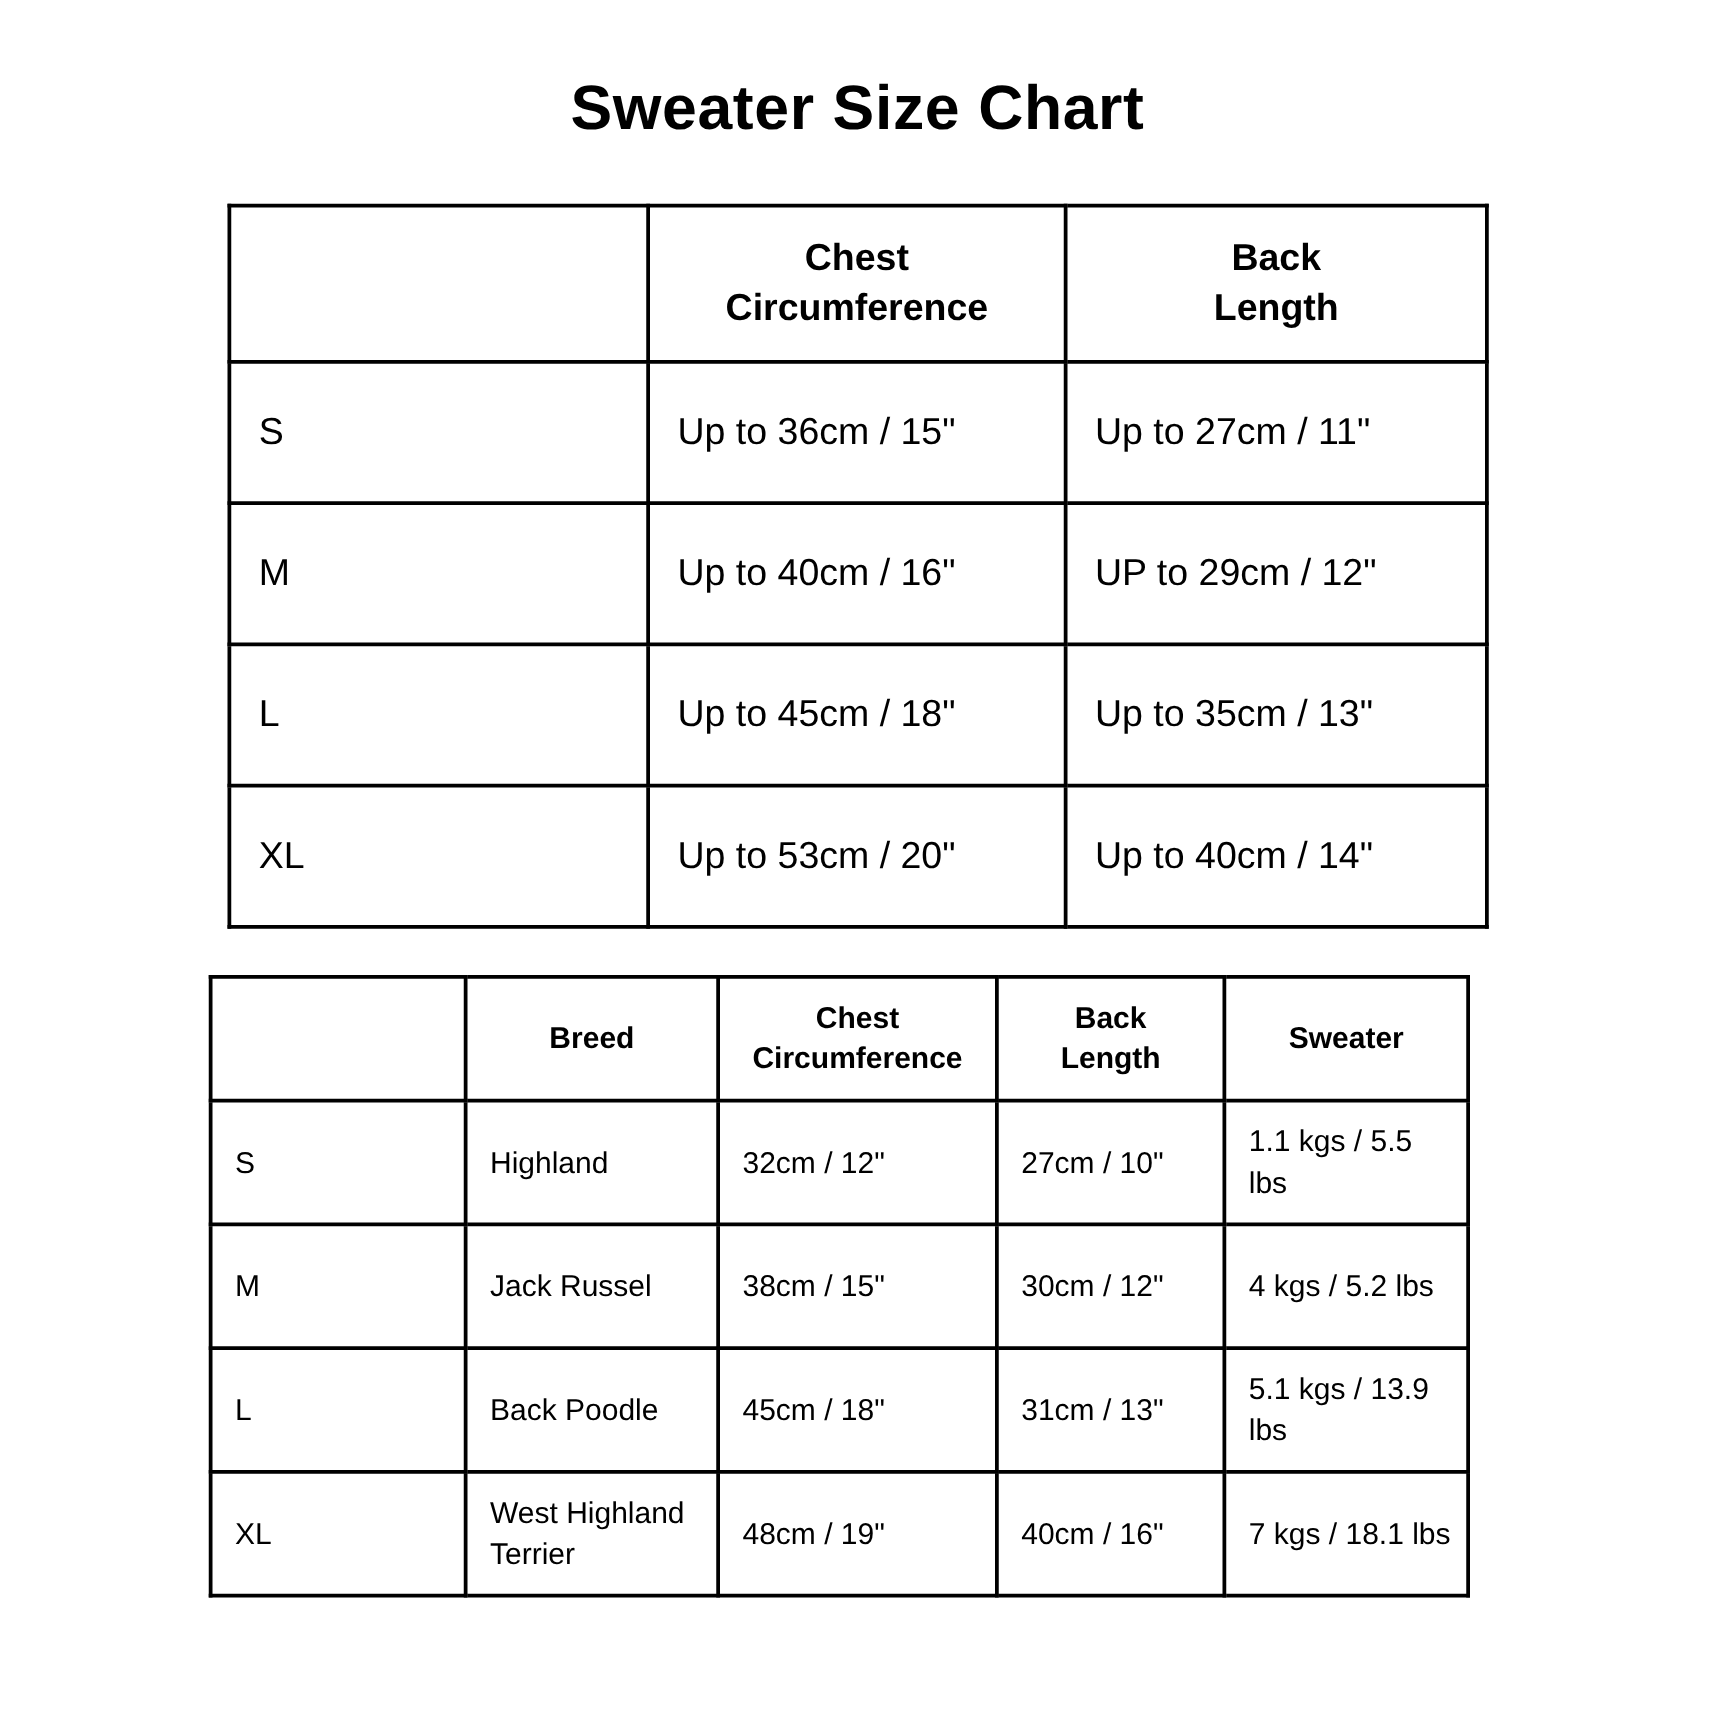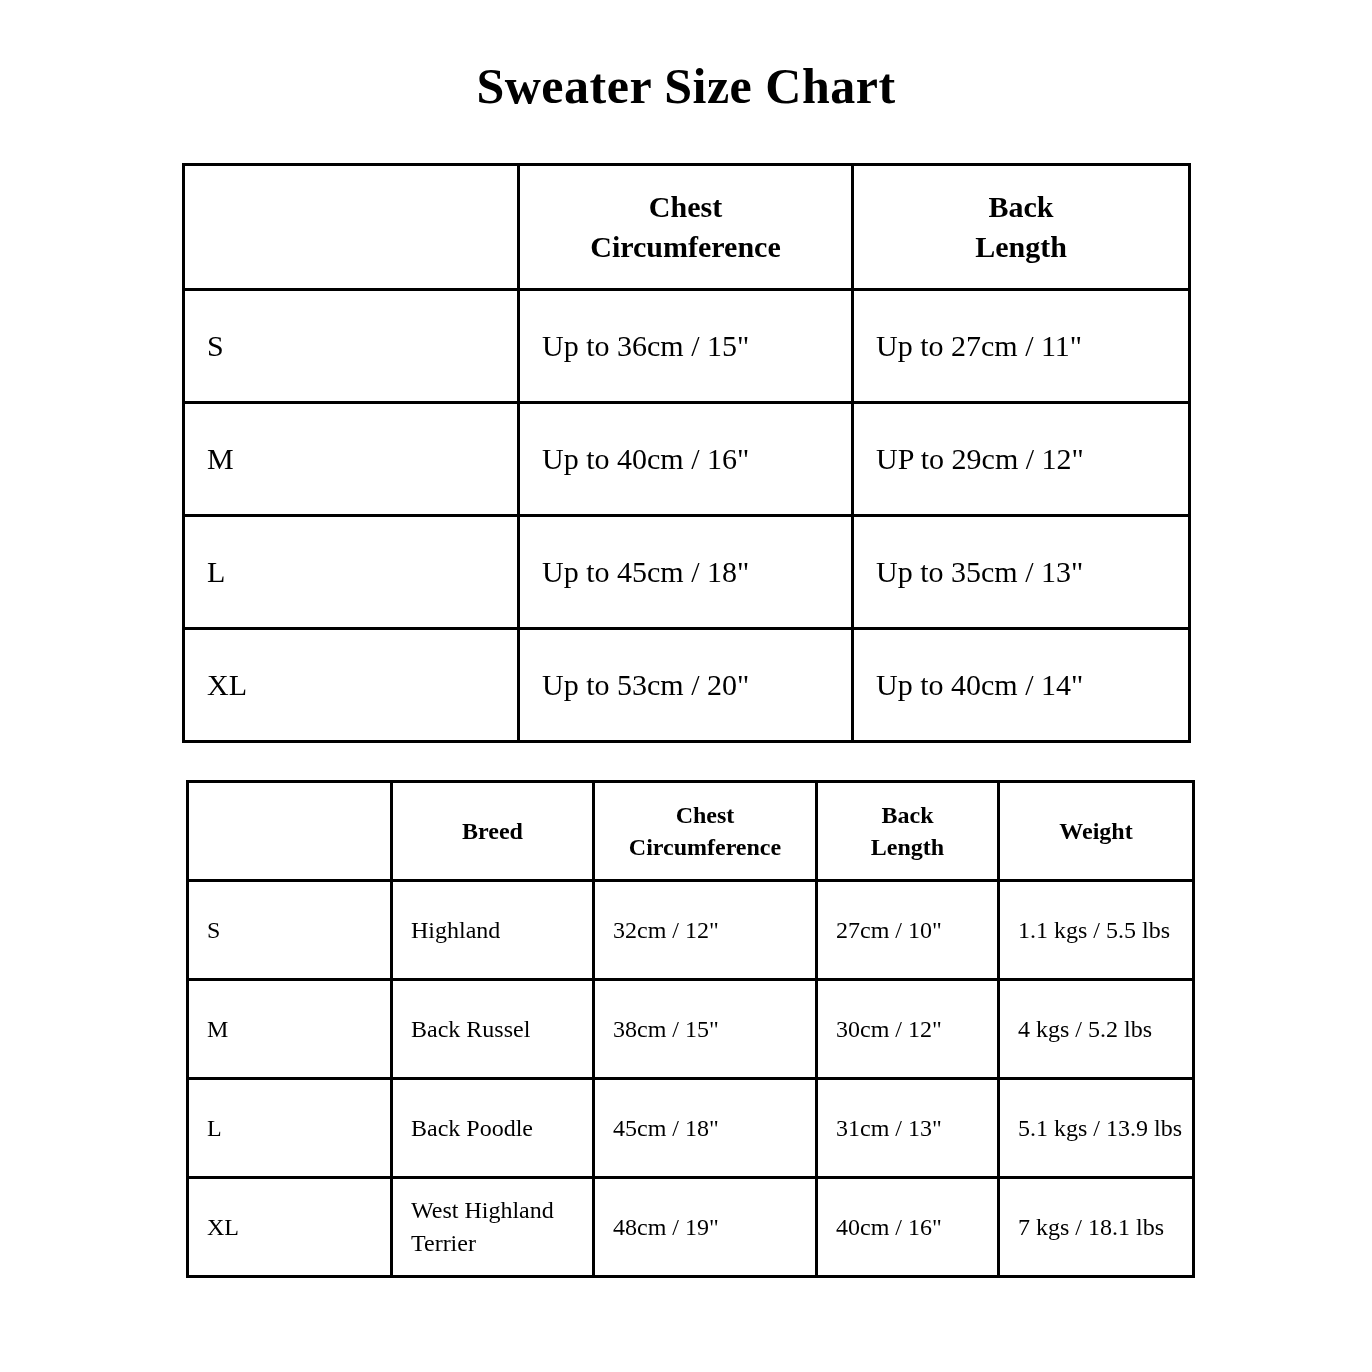--- a/index.html
+++ b/index.html
@@ -8,21 +8,20 @@
     background: #ffffff;
     font-family: "Liberation Sans", "DejaVu Sans", sans-serif;
     color: #000000;
   }
   .page {
     position: relative;
     width: 1372px;
     height: 1372px;
     background: #ffffff;
     overflow: hidden;
-    font-family: Liberation Serif, serif;
   }
   .title {
     position: absolute;
     top: 56px;
     left: 0;
     width: 100%;
     margin: 0;
     text-align: center;
     font-size: 50px;
     font-weight: bold;
@@ -61,21 +60,21 @@
     height: 120px;
   }
   .size-table td {
     font-size: 30px;
     height: 110px;
     padding: 0 10px 0 22px;
   }
 
   
   .breed-table {
-    left: 186px;
+    left: 167px;
     top: 780px;
     width: 1006px;
   }
   .breed-table th {
     font-size: 24px;
     line-height: 32px;
     height: 94px;
   }
   .breed-table td {
     font-size: 24px;
@@ -139,34 +138,34 @@
       <col style="width:195px">
     </colgroup>
     <thead>
       <tr>
         <th></th>
         <th>Breed</th>
         <th>Chest
 Circumference</th>
         <th>Back
 Length</th>
-        <th>Weight</th>
+        <th>Sweater</th>
       </tr>
     </thead>
     <tbody>
       <tr>
         <td>S</td>
         <td>Highland</td>
         <td>32cm / 12"</td>
         <td>27cm / 10"</td>
         <td>1.1 kgs / 5.5 lbs</td>
       </tr>
       <tr>
         <td>M</td>
-        <td>Back Russel</td>
+        <td>Jack Russel</td>
         <td>38cm / 15"</td>
         <td>30cm / 12"</td>
         <td>4 kgs / 5.2 lbs</td>
       </tr>
       <tr>
         <td>L</td>
         <td>Back Poodle</td>
         <td>45cm / 18"</td>
         <td>31cm / 13"</td>
         <td>5.1 kgs / 13.9 lbs</td>

